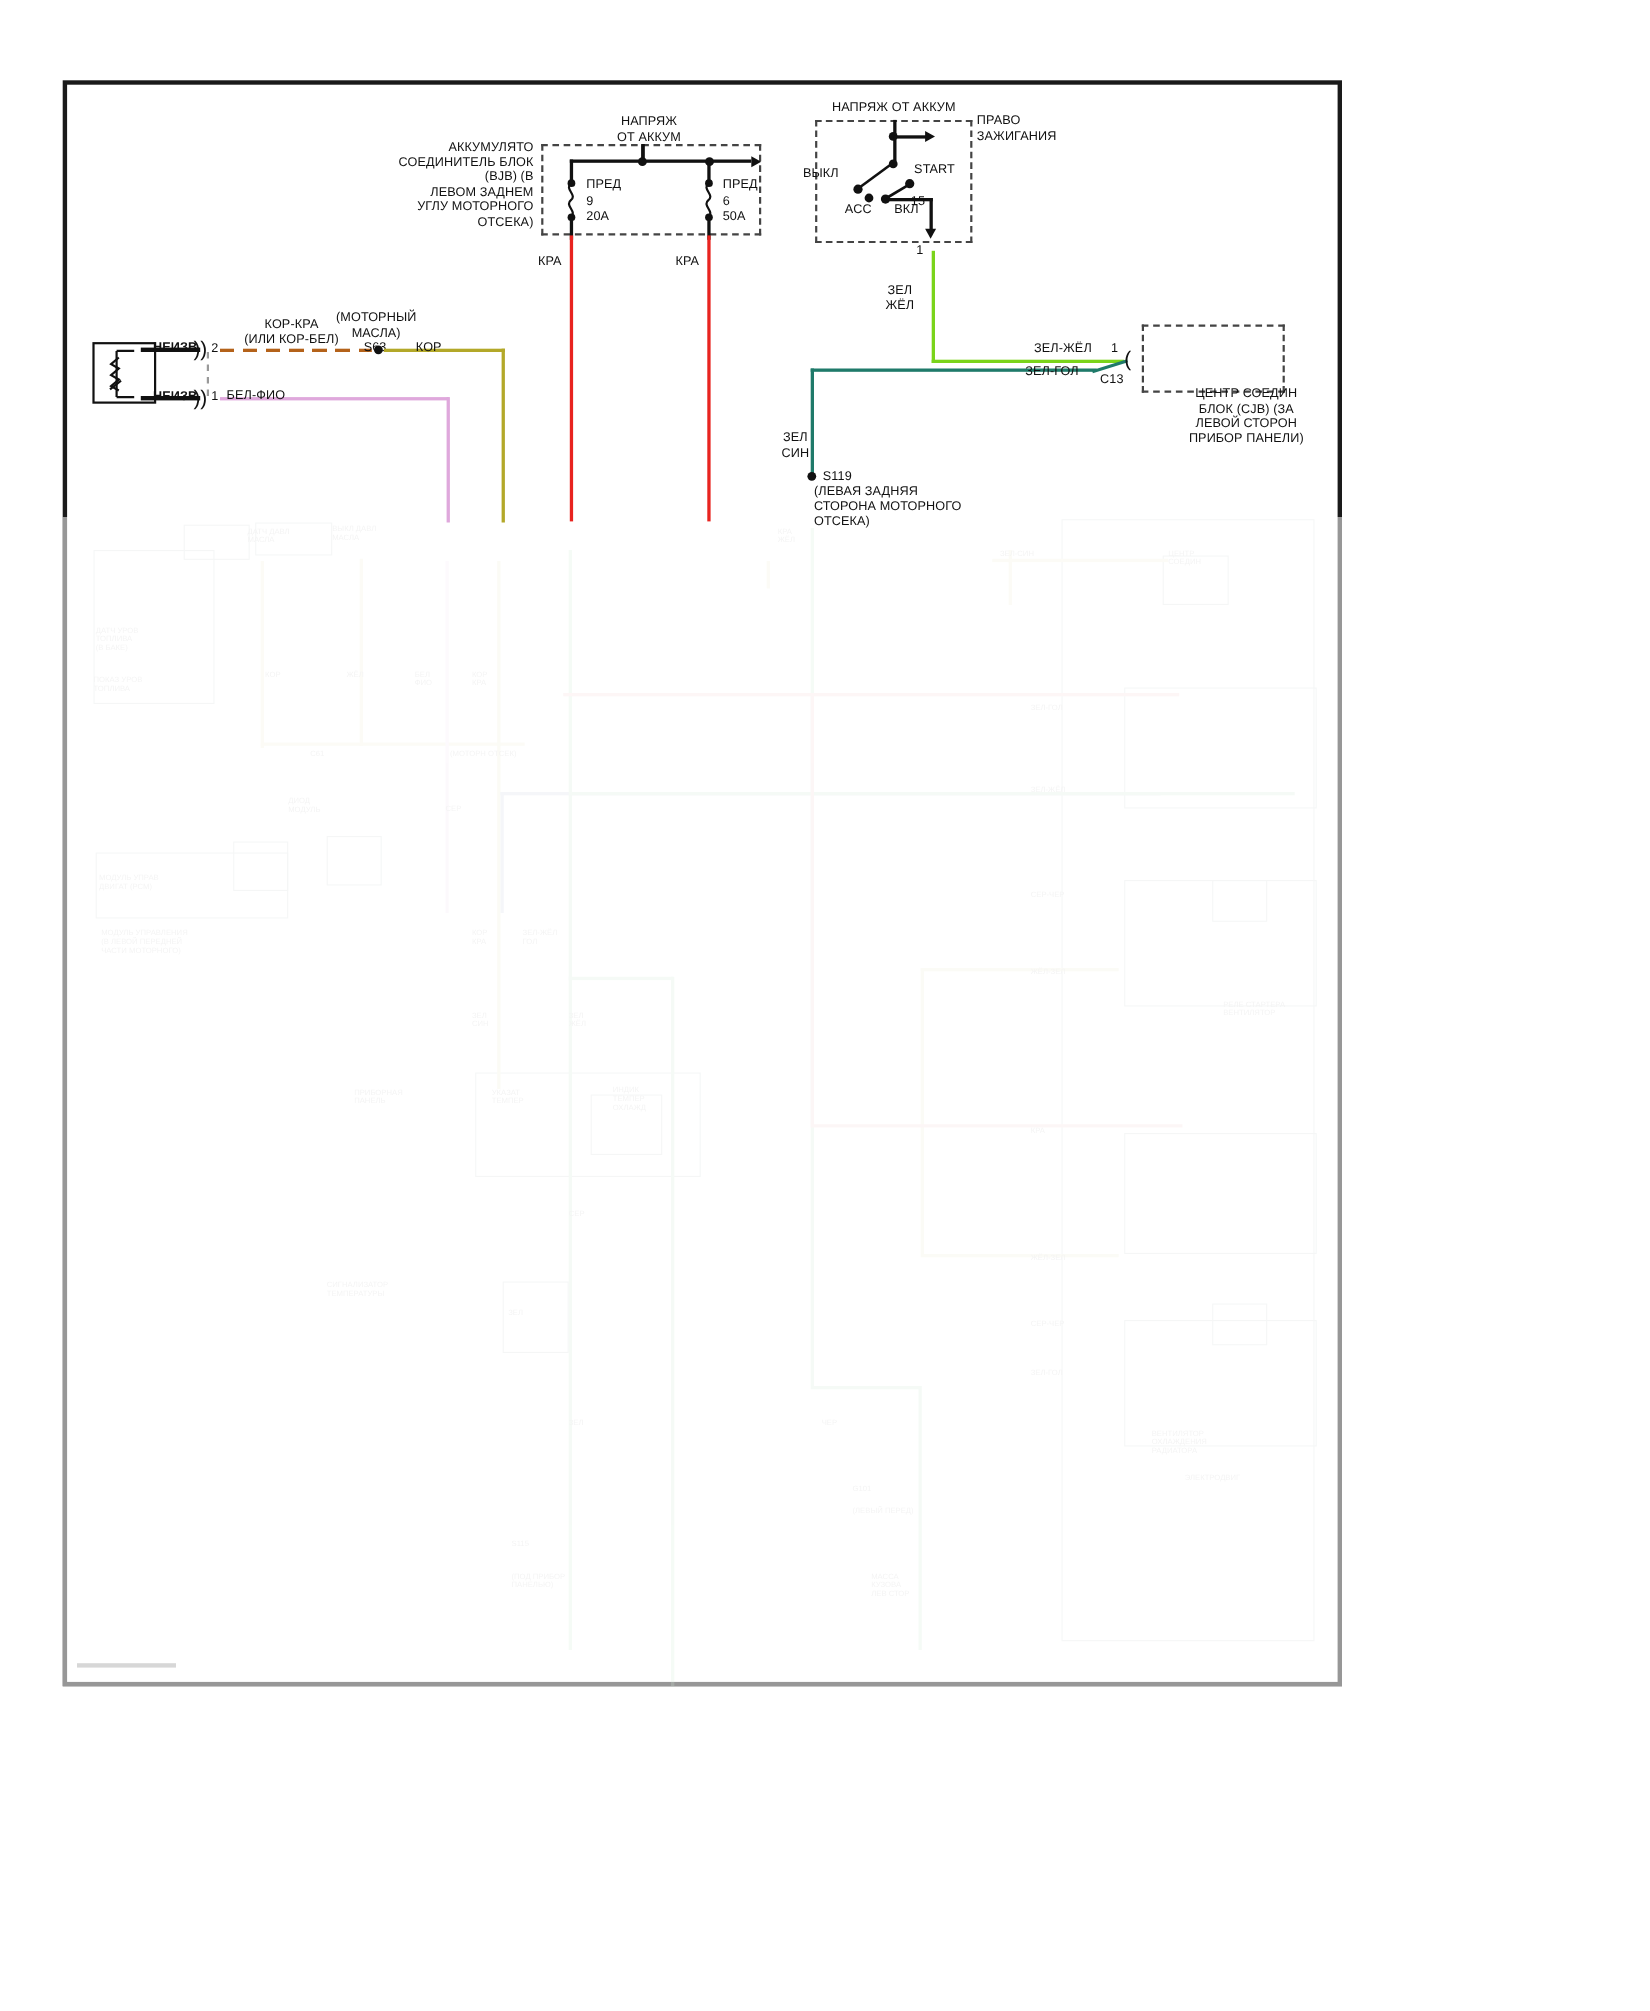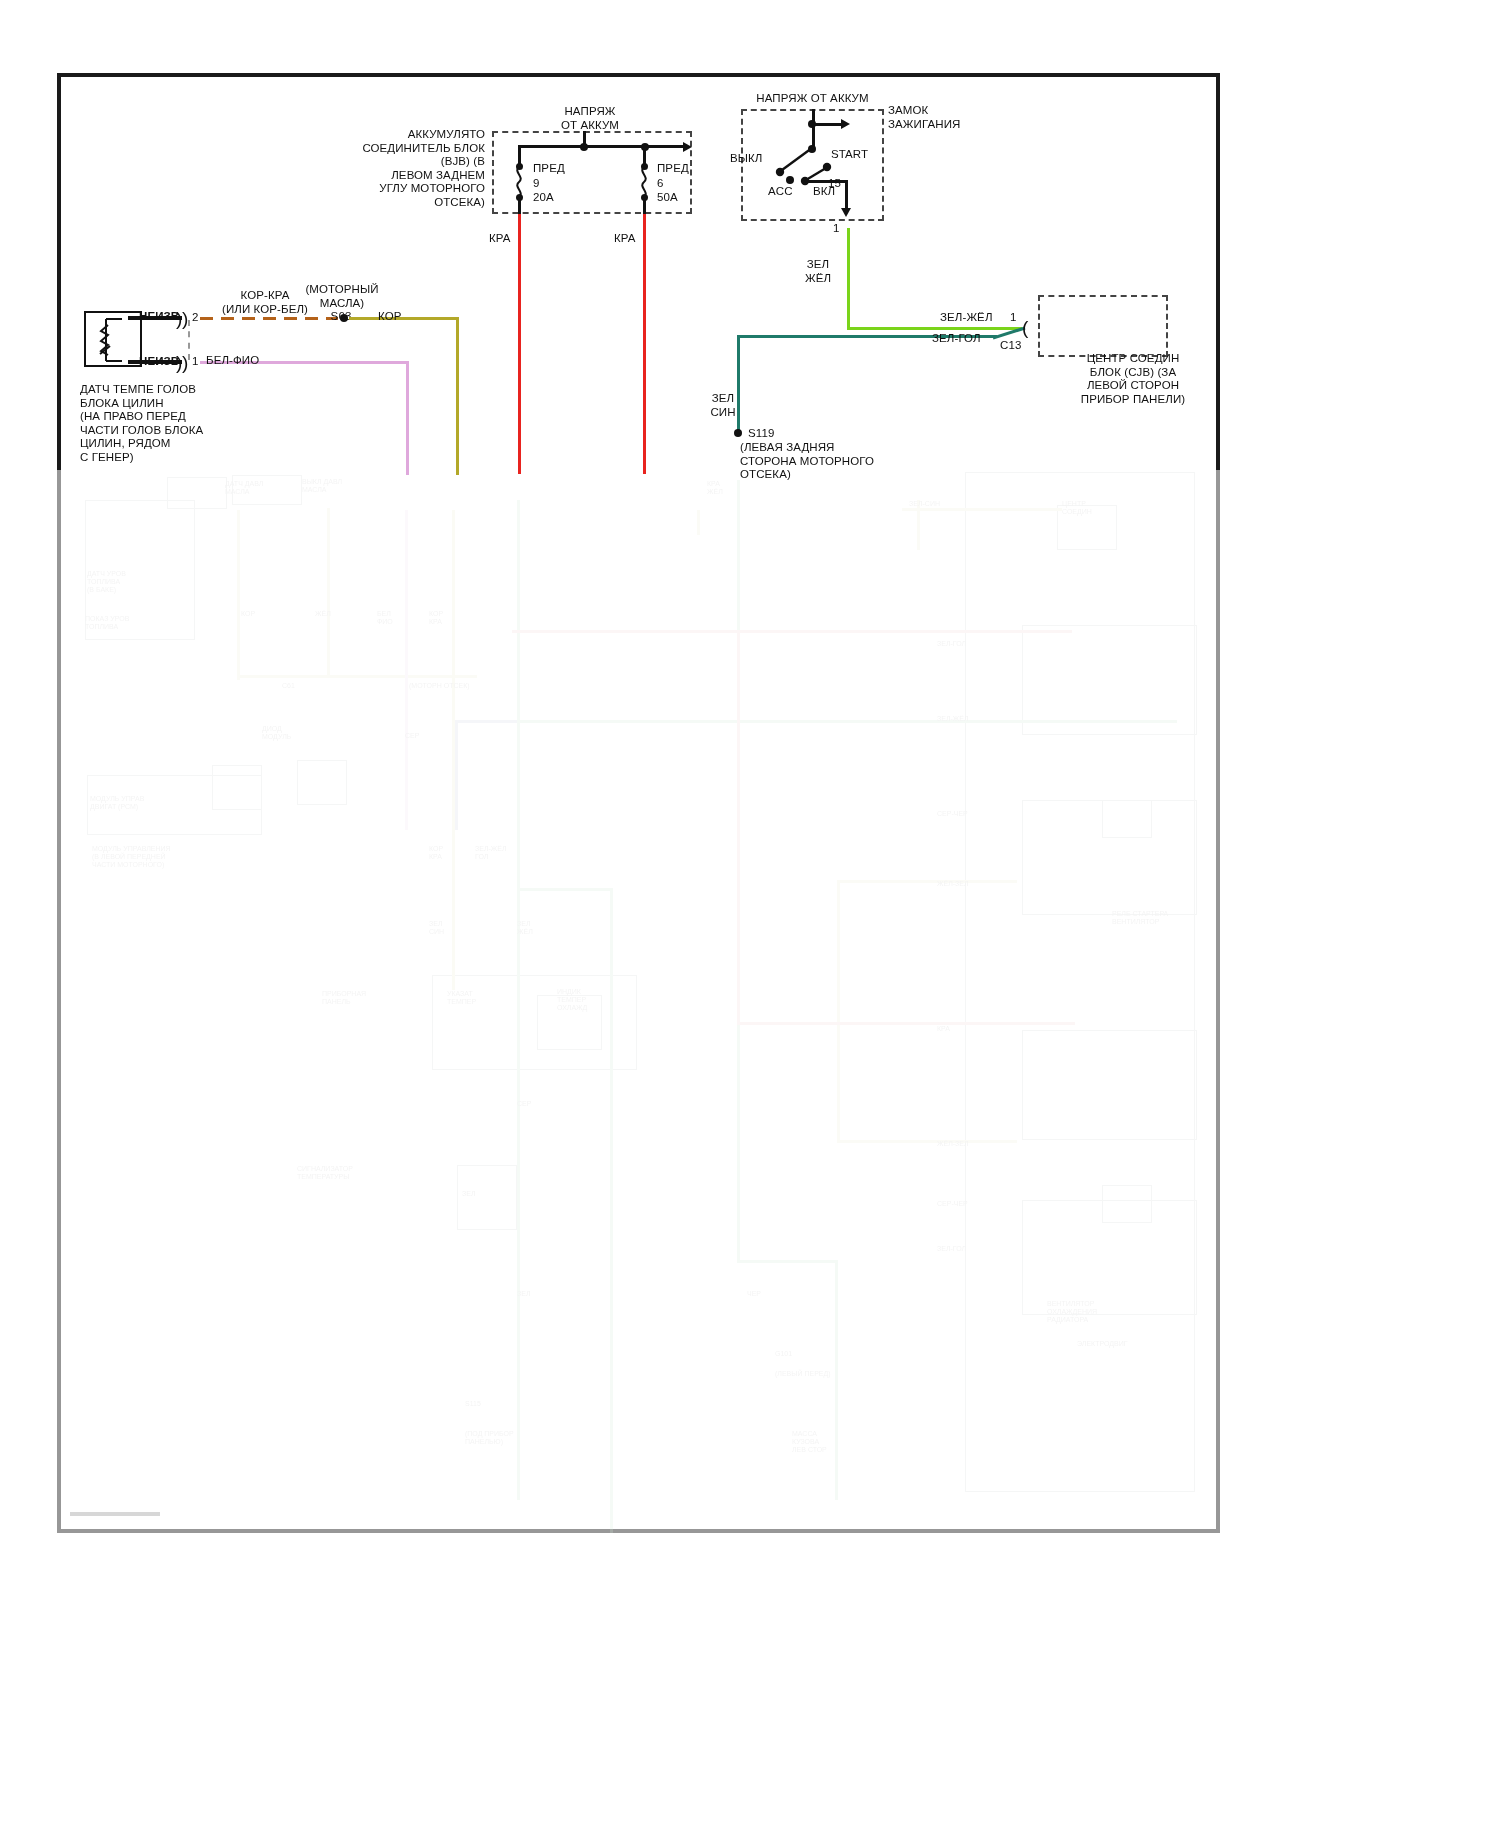--- a/index.html
+++ b/index.html
@@ -234,21 +234,21 @@
   <div class="lbl" style="left:657px;top:177px;">6</div>
   <div class="lbl" style="left:657px;top:191px;">50A</div>
 
   <div class="w vline red" style="left:518px;top:214px;height:260px;"></div>
   <div class="w vline red" style="left:643px;top:214px;height:260px;"></div>
   <div class="lbl" style="left:489px;top:232px;">КРА</div>
   <div class="lbl" style="left:614px;top:232px;">КРА</div>
 
   <div class="dashbox" style="left:741px;top:109px;width:143px;height:112px;"></div>
   <div class="lbl c" style="left:735px;top:92px;width:155px;">НАПРЯЖ ОТ АККУМ</div>
-  <div class="lbl" style="left:888px;top:104px;width:110px;">ЗАМОК
+  <div class="lbl" style="left:888px;top:104px;width:110px;">ПРАВО
 ЗАЖИГАНИЯ</div>
 
   <div class="w vline blk" style="left:812px;top:109px;height:15px;"></div>
   <div class="dot" style="left:808px;top:120px;"></div>
   <div class="w hline blk" style="left:812px;top:123px;width:30px;"></div>
   <div class="arrow" style="left:841px;top:119px;"></div>
   <div class="w vline blk" style="left:812px;top:123px;height:24px;"></div>
   <div class="dot" style="left:808px;top:145px;"></div>
 
   <svg style="position:absolute;left:770px;top:143px;width:50px;height:36px;" viewBox="0 0 50 36">
@@ -330,22 +330,16 @@
 МАСЛА)</div>
   <div class="lbl c" style="left:310px;top:310px;width:62px;">S63</div>
   <div class="w hline olive" style="left:349px;top:317px;width:110px;"></div>
   <div class="lbl" style="left:378px;top:310px;">КОР</div>
   <div class="w vline olive" style="left:456px;top:317px;height:158px;"></div>
 
   <div class="w hline pink" style="left:200px;top:361px;width:208px;"></div>
   <div class="lbl" style="left:206px;top:354px;">БЕЛ-ФИО</div>
   <div class="w vline pink" style="left:406px;top:361px;height:114px;"></div>
 
-  <div class="lbl" style="left:80px;top:383px;width:190px;">ДАТЧ ТЕМПЕ ГОЛОВ
-БЛОКА ЦИЛИН
-(НА ПРАВО ПЕРЕД
-ЧАСТИ ГОЛОВ БЛОКА
-ЦИЛИН, РЯДОМ
-С ГЕНЕР)</div>
 
   <div class="footer" style="left:70px;top:1512px;width:90px;height:4px;background:#d7d7d7;"></div>
 
 </div>
 
 </body></html>

